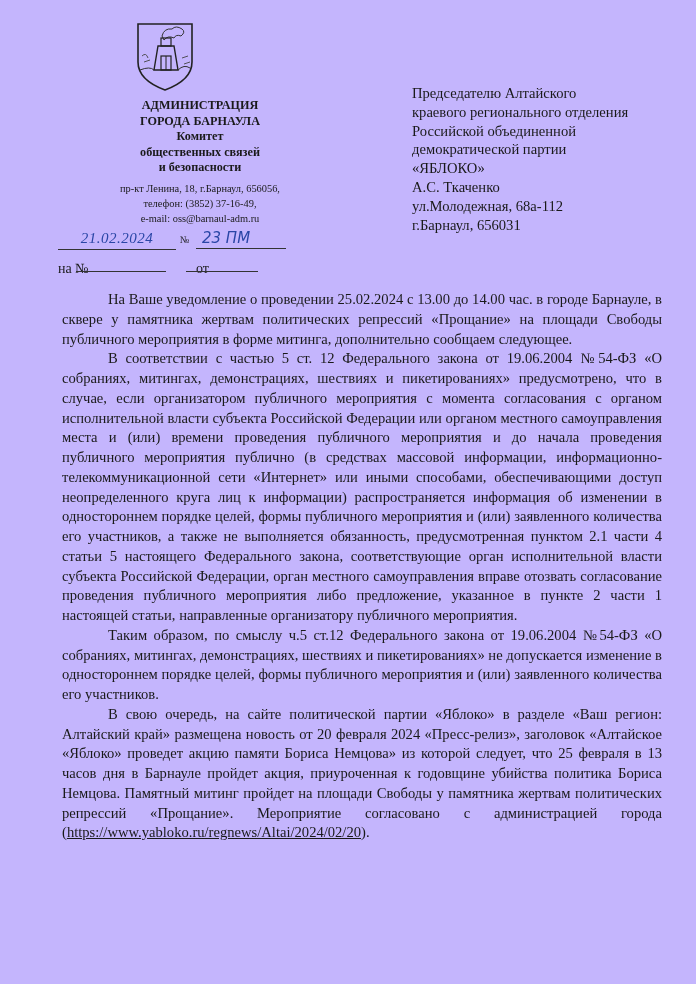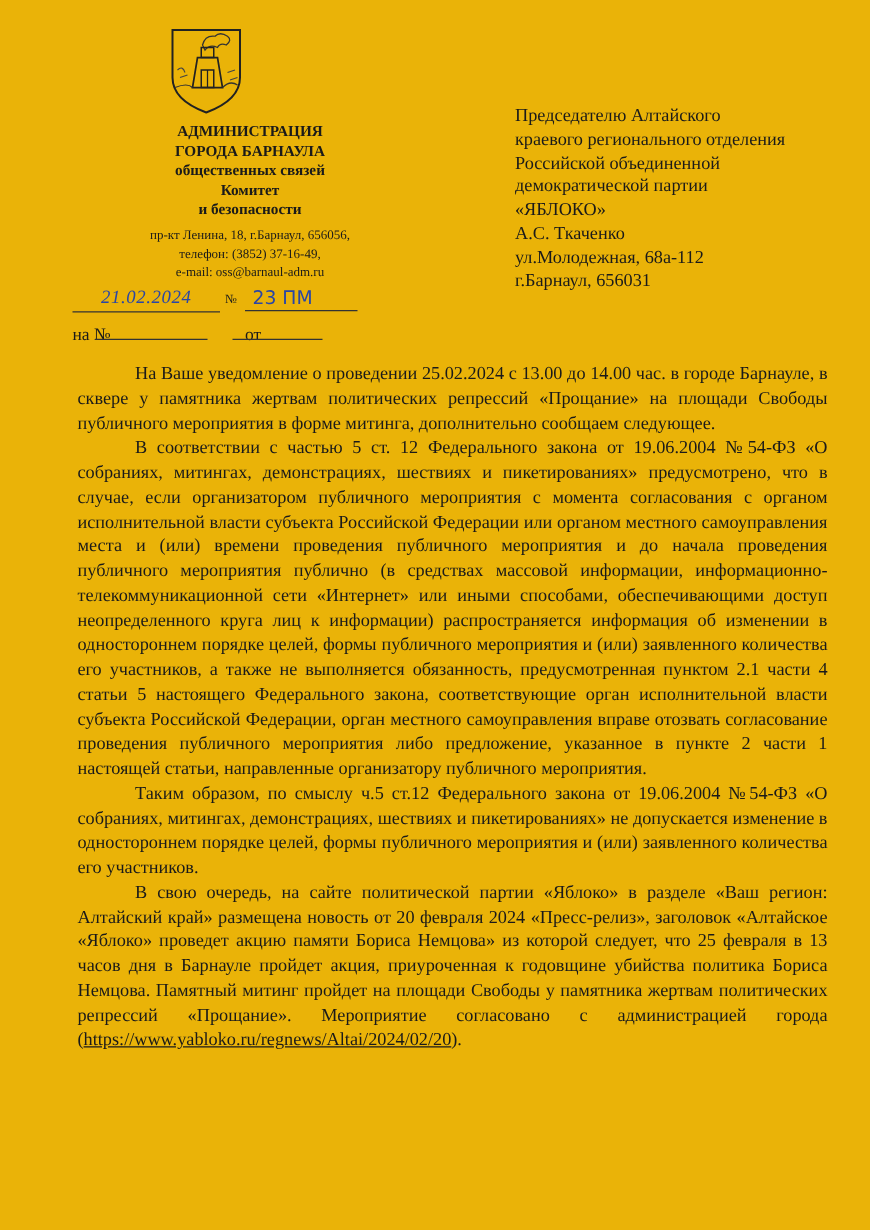--- a/index.html
+++ b/index.html
@@ -1,35 +1,35 @@
 <!DOCTYPE html>
 <html><head>
 <meta charset="utf-8">
 <style>
   html, body { margin: 0; padding: 0; background: #ffffff; }
   body {
     width: 696px; height: 984px; position: relative; overflow: hidden;
     font-family: "Liberation Serif", "DejaVu Serif", serif; color: #1a1a1a;
   }
-  .page { position: absolute; left: 0; top: 0; width: 696px; height: 984px; background: #eab308; }
+  .page { position: absolute; left: 0; top: 0; width: 696px; height: 984px; background: #c4b5fd; }
 
   
   .emblem { position: absolute; left: 134px; top: 22px; width: 62px; height: 70px; }
   .org { position: absolute; left: 80px; top: 98px; width: 240px; text-align: center;
          font-weight: bold; font-size: 12.2px; line-height: 15.6px; }
   .org .sub { font-size: 12.2px; }
   .addr { position: absolute; left: 80px; top: 181px; width: 240px; text-align: center;
           font-size: 10.4px; line-height: 15px; }
   .regline { position: absolute; left: 58px; top: 229px; width: 228px; height: 22px; }
   .reg-date { position: absolute; left: 0; top: 0; width: 118px; border-bottom: 1px solid #333;
               font-family: Liberation Serif, serif; font-style: italic; color: #2a46a6;
               font-size: 15px; text-align: center; height: 20px; line-height: 18px; letter-spacing: 0.5px; }
   .reg-no-label { position: absolute; left: 122px; top: 5px; font-size: 10px; }
   .reg-no { position: absolute; left: 138px; top: 0; width: 90px; border-bottom: 1px solid #333;
-            font-family: "DejaVu Sans", sans-serif; color: #2a46a6;
+            font-family: "DejaVu Sans", sans-serif; font-style: italic; color: #2a46a6;
             font-size: 15px; height: 20px; line-height: 18px; padding-left: 6px; box-sizing: border-box; }
   .refline { position: absolute; left: 58px; top: 259px; width: 220px; height: 16px; font-size: 14px; text-decoration: underline; }
   .ref-label1 { position: absolute; left: 0; top: 2px; }
   .ref-blank1 { position: absolute; left: 18px; top: 0; width: 90px; height: 12px; border-bottom: 1px solid #333; }
   .ref-label2 { position: absolute; left: 113px; top: 2px; margin-left: 25px; }
   .ref-blank2 { position: absolute; left: 128px; top: 0; width: 72px; height: 12px; border-bottom: 1px solid #333; }
 
   
   .recipient { position: absolute; left: 412px; top: 84px; width: 260px;
                font-size: 14.6px; line-height: 18.8px; }
@@ -60,22 +60,22 @@
     <line x1="32" y1="34" x2="32" y2="48" stroke="#222" stroke-width="1"></line>
 
     <path d="M6 48 Q16 44 20 48 M44 48 Q50 42 56 46" fill="none" stroke="#333" stroke-width="1"></path>
     <path d="M8 34 Q12 30 14 36 M10 40 L16 38" fill="none" stroke="#444" stroke-width="0.9"></path>
     <path d="M48 36 L54 34 M50 42 L56 40" fill="none" stroke="#444" stroke-width="0.9"></path>
   </svg>
 
   <div class="org">
     <div>АДМИНИСТРАЦИЯ</div>
     <div>ГОРОДА БАРНАУЛА</div>
+    <div class="sub">Комитет</div>
     <div class="sub">общественных связей</div>
-    <div class="sub">Комитет</div>
     <div class="sub">и безопасности</div>
   </div>
 
   <div class="addr">
     <div>пр-кт Ленина, 18, г.Барнаул, 656056,</div>
     <div>телефон: (3852) 37-16-49,</div>
     <div>e-mail: oss@barnaul-adm.ru</div>
   </div>
 
   <div class="regline">

